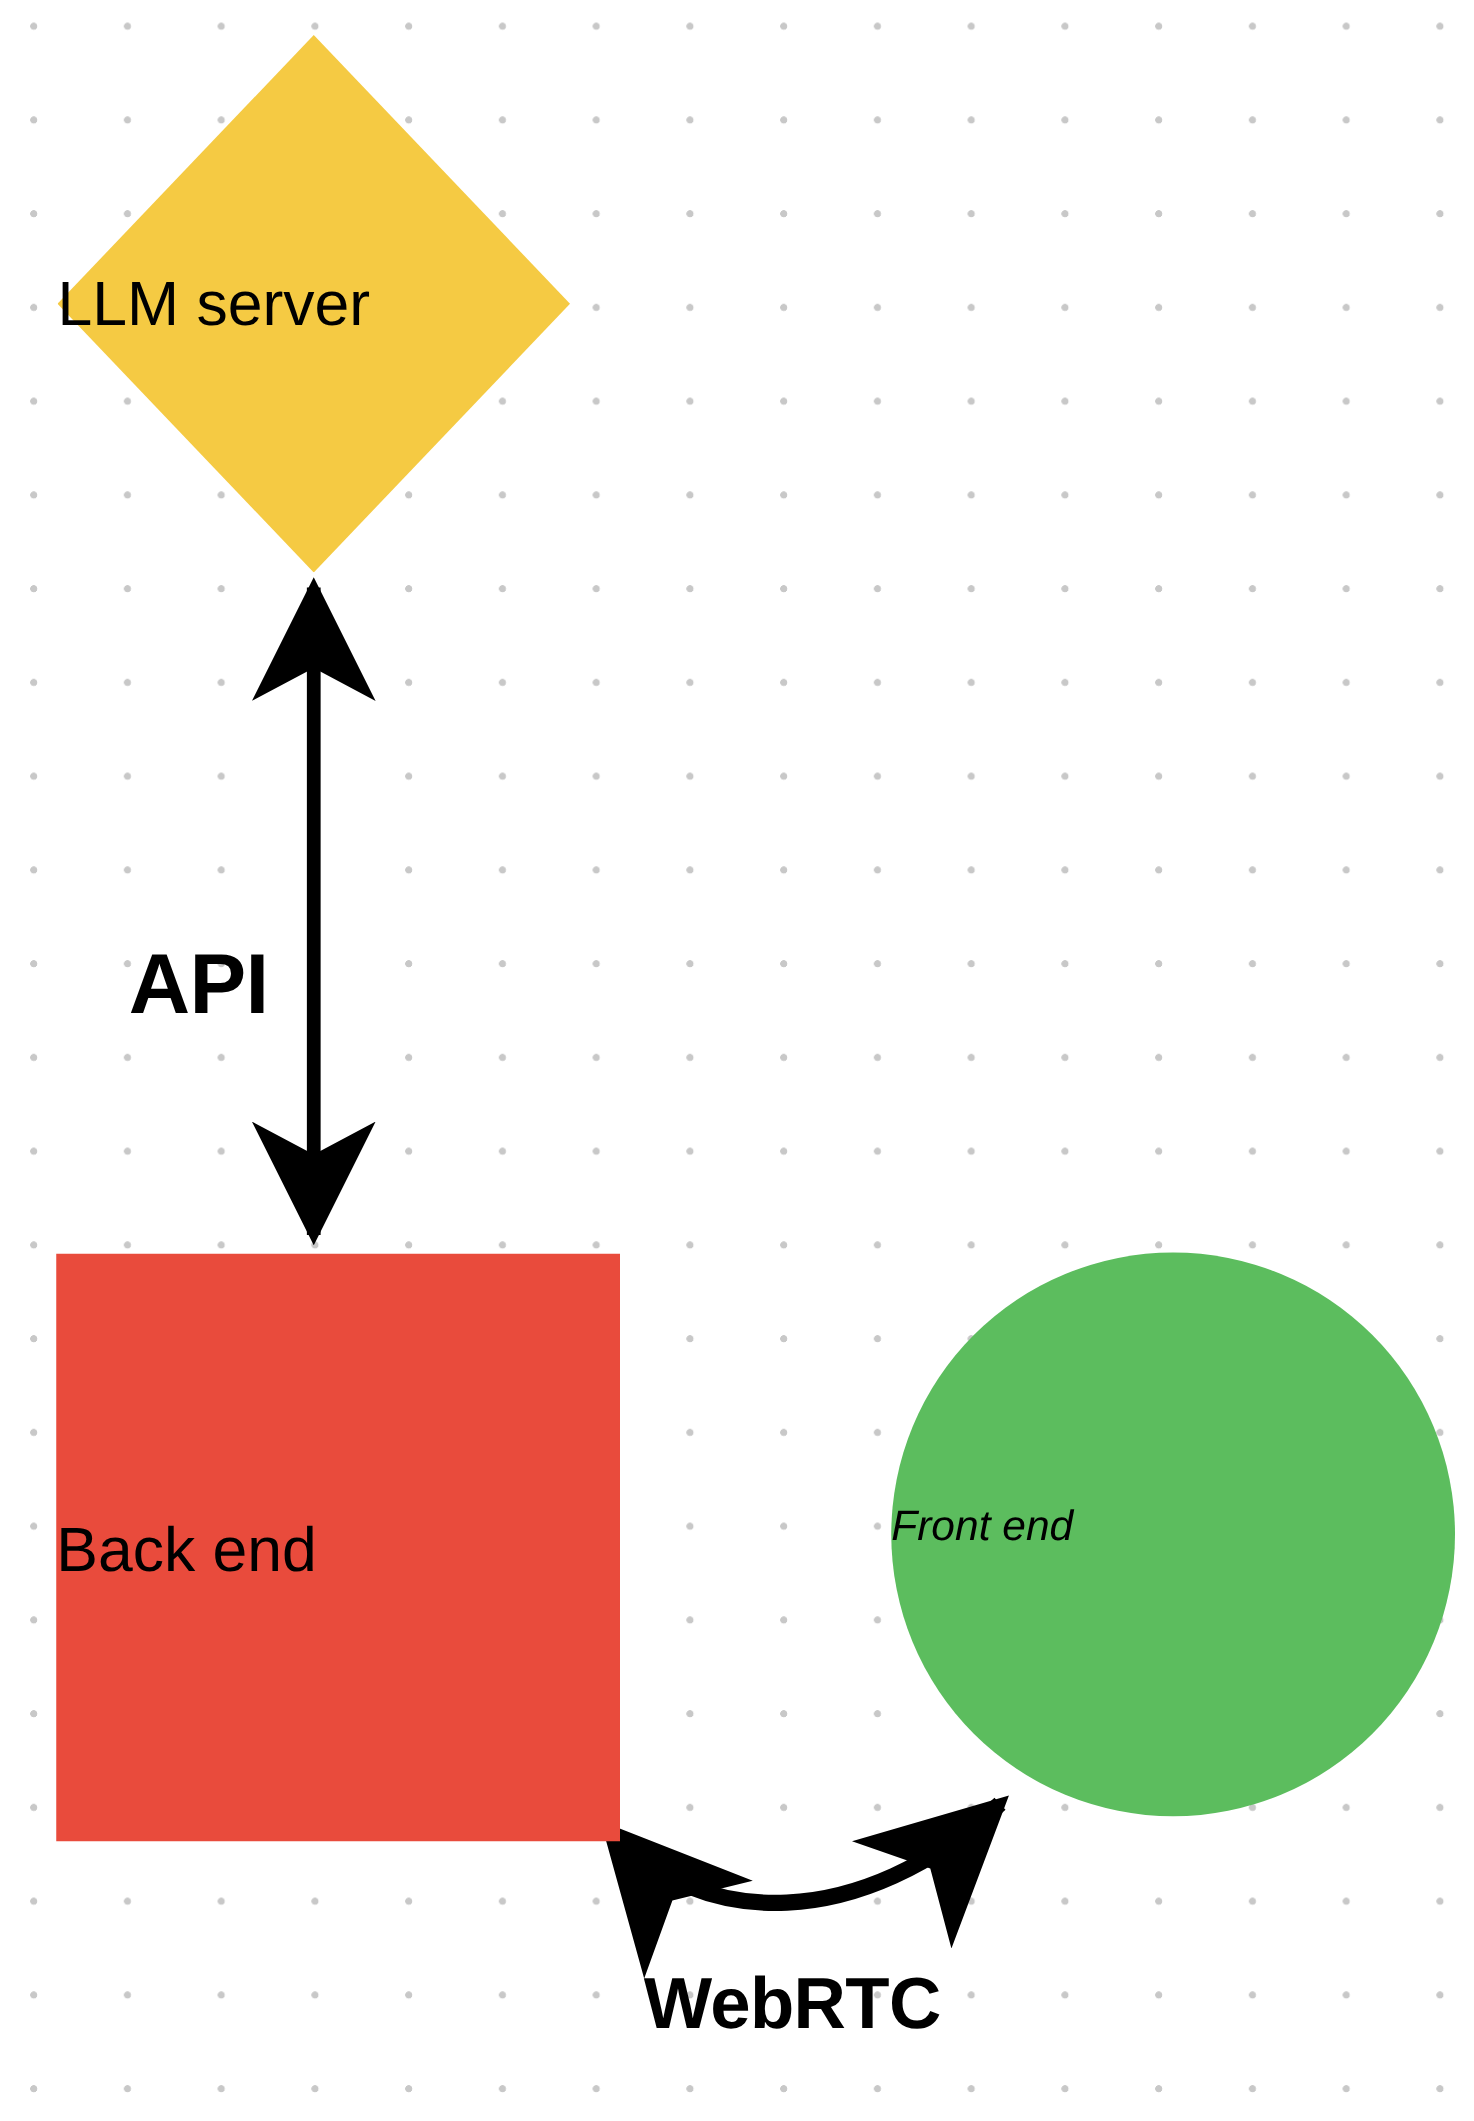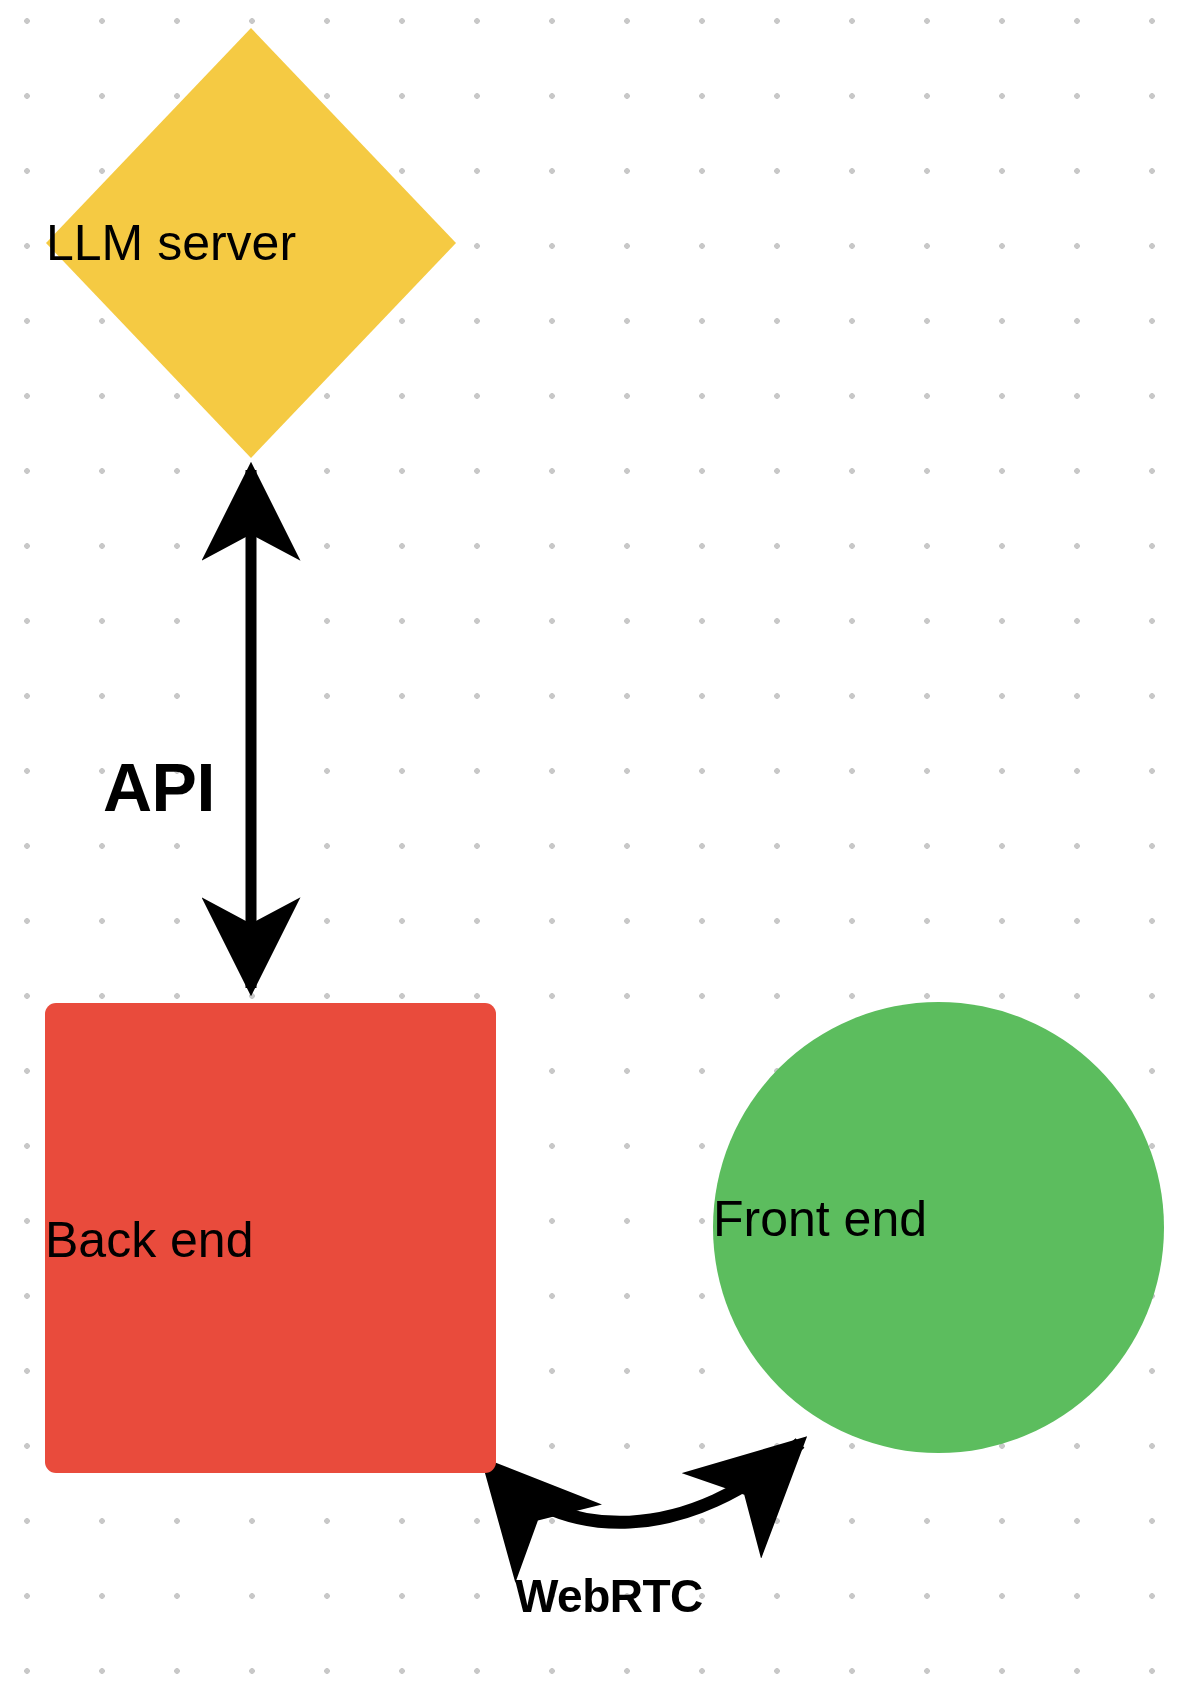--- a/index.html
+++ b/index.html
@@ -49,39 +49,39 @@
     font-size: 50px;
   }
   
   #back-end-node {
     position: absolute;
     left: 45px;
     top: 1003px;
     width: 451px;
     height: 470px;
     background: #E94B3C;
-    border-radius: 11px;
   }
   #back-end-node .shape-label {
     top: 208px;
     font-size: 50px;
   }
   
   #front-end-node {
     position: absolute;
     left: 713px;
     top: 1002px;
     width: 451px;
     height: 451px;
     border-radius: 50%;
     background: #5CBD5E;
   }
   #front-end-node .shape-label {
-    top: 188px;
-    font-size: 50px;
+    top: 200px;
+    font-size: 34px;
+    font-style: italic;
   }
   
   #edges-layer {
     position: absolute;
     left: 0;
     top: 0;
     width: 1179px;
     height: 1697px;
   }
   
@@ -93,21 +93,21 @@
   }
   #api-edge-label {
     left: 103px;
     top: 748px;
     font-size: 68px;
     letter-spacing: -0.5px;
   }
   #webrtc-edge-label {
     left: 515px;
     top: 1569px;
-    font-size: 46px;
+    font-size: 58px;
     letter-spacing: -0.5px;
   }
 </style>
 </head>
 <body>
 
 <div id="canvas">
 
   <svg id="edges-layer" viewBox="0 0 1179 1697" width="1179" height="1697" xmlns="http://www.w3.org/2000/svg">
     <defs>

